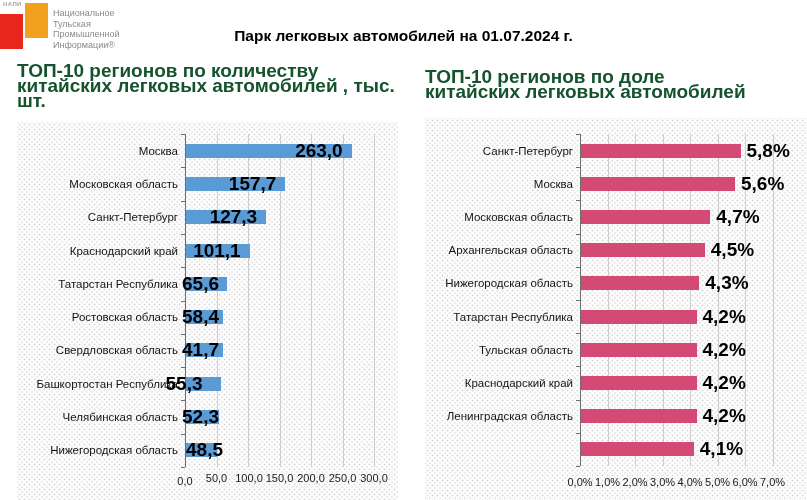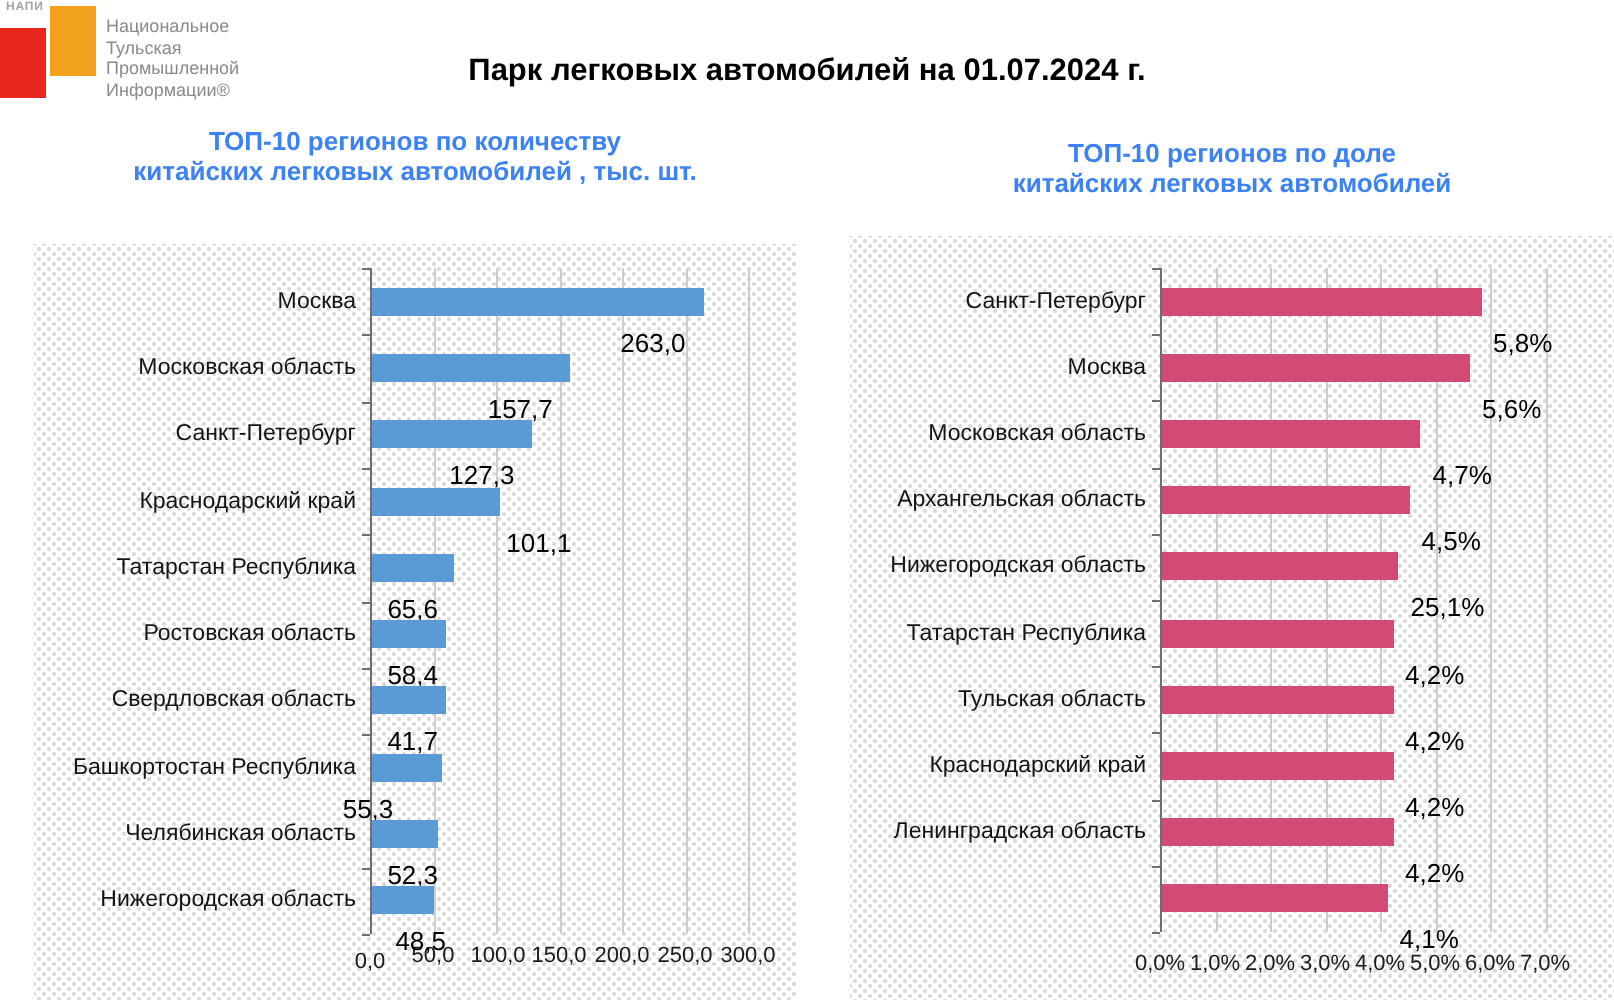--- a/index.html
+++ b/index.html
@@ -13,42 +13,42 @@
   .logo-acronym{position:absolute;left:3px;top:1px;font-size:6px;font-weight:bold;
     color:#a6a6a6;letter-spacing:.4px;}
   .sq{position:absolute;}
   .sq.red{left:0;top:14px;width:23px;height:35px;}
   .sq.orange{left:25px;top:3px;width:23px;height:35px;}
   .logo-name{position:absolute;left:53px;top:8px;font-size:9px;line-height:10.5px;
     color:#8a8a8a;}
   
   .main-title{position:absolute;left:0;right:0;top:27px;text-align:center;
     font-size:15.5px;font-weight:bold;color:#000;}
-  .chart-title{position:absolute;text-align:center;font-weight:bold;font-size:13px;
-    line-height:15px;color:#3b82f6;}
+  .chart-title{position:absolute;text-align:left;font-weight:bold;font-size:19px;
+    line-height:15px;color:#14532d;}
   #ctL{left:17px;width:381px;top:63px;}
   #ctR{left:425px;width:382px;top:69px;}
   
   .chart-area{position:absolute;
     background-image:
       radial-gradient(#dadada 0.8px, transparent 1.2px),
       radial-gradient(#dadada 0.8px, transparent 1.2px);
     background-size:5px 5px;
     background-position:0 0, 2.5px 2.5px;}
   #chartL{left:17px;top:122px;width:381px;height:378px;}
   #chartR{left:425px;top:118px;width:382px;height:382px;}
   
   .gridline{position:absolute;width:1px;background:#cdcdcd;}
   .axis-line{position:absolute;width:1px;background:#6e6e6e;}
   .tickmark{position:absolute;width:4px;height:1px;background:#6e6e6e;}
   .cat-label{position:absolute;left:0;text-align:right;font-size:11.5px;color:#141414;
     white-space:nowrap;height:16px;line-height:16px;}
   .bar{position:absolute;}
-  .val-label{position:absolute;font-weight:normal;font-size:13px;line-height:18px;
-    color:#000;white-space:nowrap;width:70px;margin-top:21px;}
+  .val-label{position:absolute;font-weight:bold;font-size:19px;line-height:18px;
+    color:#000;white-space:nowrap;width:70px;}
   .val-label.right{text-align:right;}
   .x-tick{position:absolute;transform:translateX(-50%);font-size:11px;color:#1a1a1a;
     white-space:nowrap;}
 </style>
 </head>
 <body>
 
 <div class="logo">
   <div class="logo-acronym">НАПИ</div>
   <div class="sq red" style="background: rgb(232, 38, 27);"></div>
@@ -103,21 +103,21 @@
     <div class="bar" style="left: 169px; top: 22px; width: 165.7px; height: 14px; background: rgb(91, 155, 213);"></div>
     <div class="val-label right" style="top: 20px; left: 255.7px;">263,0</div>
     <div class="cat-label" style="width: 161px; top: 54px;">Московская область</div>
     <div class="bar" style="left: 169px; top: 55px; width: 99.4px; height: 14px; background: rgb(91, 155, 213);"></div>
     <div class="val-label right" style="top: 53px; left: 189.4px;">157,7</div>
     <div class="cat-label" style="width: 161px; top: 87px;">Санкт-Петербург</div>
     <div class="bar" style="left: 169px; top: 88px; width: 80.2px; height: 14px; background: rgb(91, 155, 213);"></div>
     <div class="val-label right" style="top: 86px; left: 170.2px;">127,3</div>
     <div class="cat-label" style="width: 161px; top: 121px;">Краснодарский край</div>
     <div class="bar" style="left: 169px; top: 122px; width: 63.7px; height: 14px; background: rgb(91, 155, 213);"></div>
-    <div class="val-label right" style="top: 120px; left: 153.7px; padding-left: 45px;">101,1</div>
+    <div class="val-label right" style="top: 120px; left: 153.7px;">101,1</div>
     <div class="cat-label" style="width: 161px; top: 154px;">Татарстан Республика</div>
     <div class="bar" style="left: 169px; top: 155px; width: 41.3px; height: 14px; background: rgb(91, 155, 213);"></div>
     <div class="val-label right" style="top: 153px; left: 132px;">65,6</div>
     <div class="cat-label" style="width: 161px; top: 187px;">Ростовская область</div>
     <div class="bar" style="left: 169px; top: 188px; width: 36.8px; height: 14px; background: rgb(91, 155, 213);"></div>
     <div class="val-label right" style="top: 186px; left: 132px;">58,4</div>
     <div class="cat-label" style="width: 161px; top: 220px;">Свердловская область</div>
     <div class="bar" style="left: 169px; top: 221px; width: 36.7px; height: 14px; background: rgb(91, 155, 213);"></div>
     <div class="val-label right" style="top: 219px; left: 132px;">41,7</div>
     <div class="cat-label" style="width: 161px; top: 254px;">Башкортостан Республика</div>
@@ -165,21 +165,21 @@
     <div class="bar" style="left: 156px; top: 59px; width: 154px; height: 14px; background: rgb(211, 74, 116);"></div>
     <div class="val-label" style="top: 57px; left: 316px;">5,6%</div>
     <div class="cat-label" style="width: 148px; top: 91px;">Московская область</div>
     <div class="bar" style="left: 156px; top: 92px; width: 129.3px; height: 14px; background: rgb(211, 74, 116);"></div>
     <div class="val-label" style="top: 90px; left: 291.3px;">4,7%</div>
     <div class="cat-label" style="width: 148px; top: 124px;">Архангельская область</div>
     <div class="bar" style="left: 156px; top: 125px; width: 123.8px; height: 14px; background: rgb(211, 74, 116);"></div>
     <div class="val-label" style="top: 123px; left: 285.8px;">4,5%</div>
     <div class="cat-label" style="width: 148px; top: 157px;">Нижегородская область</div>
     <div class="bar" style="left: 156px; top: 158px; width: 118.3px; height: 14px; background: rgb(211, 74, 116);"></div>
-    <div class="val-label" style="top: 156px; left: 280.3px;">25,1%</div>
+    <div class="val-label" style="top: 156px; left: 280.3px;">4,3%</div>
     <div class="cat-label" style="width: 148px; top: 191px;">Татарстан Республика</div>
     <div class="bar" style="left: 156px; top: 192px; width: 115.5px; height: 14px; background: rgb(211, 74, 116);"></div>
     <div class="val-label" style="top: 190px; left: 277.5px;">4,2%</div>
     <div class="cat-label" style="width: 148px; top: 224px;">Тульская область</div>
     <div class="bar" style="left: 156px; top: 225px; width: 115.5px; height: 14px; background: rgb(211, 74, 116);"></div>
     <div class="val-label" style="top: 223px; left: 277.5px;">4,2%</div>
     <div class="cat-label" style="width: 148px; top: 257px;">Краснодарский край</div>
     <div class="bar" style="left: 156px; top: 258px; width: 115.5px; height: 14px; background: rgb(211, 74, 116);"></div>
     <div class="val-label" style="top: 256px; left: 277.5px;">4,2%</div>
     <div class="cat-label" style="width: 148px; top: 290px;">Ленинградская область</div>

